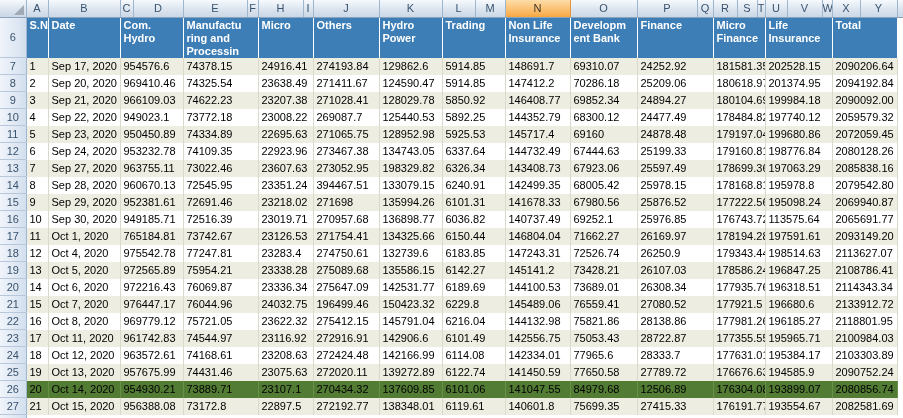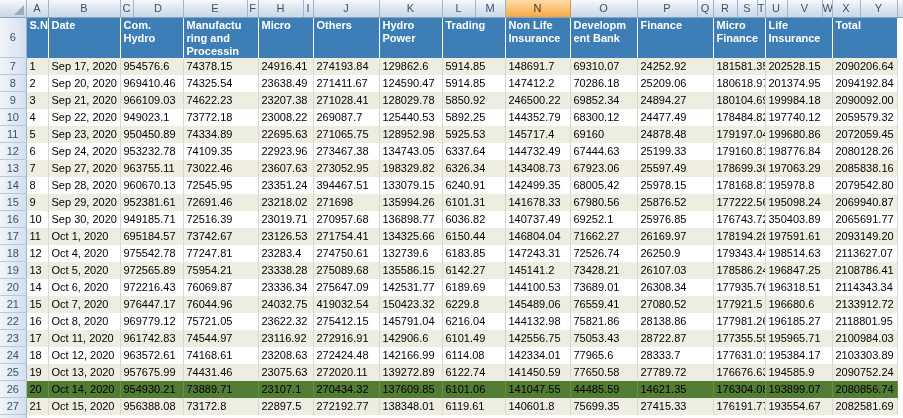--- a/index.html
+++ b/index.html
@@ -183,21 +183,21 @@
       <tr class="datarow band">
         <th class="rowhead">9</th>
         <td class="cell" colspan="1">3</td>
         <td class="cell" colspan="1">Sep 21, 2020</td>
         <td class="cell" colspan="2">966109.03</td>
         <td class="cell" colspan="2">74622.23</td>
         <td class="cell" colspan="2">23207.38</td>
         <td class="cell" colspan="1">271028.41</td>
         <td class="cell" colspan="1">128029.78</td>
         <td class="cell" colspan="2">5850.92</td>
-        <td class="cell" colspan="1">246500.22</td>
+        <td class="cell" colspan="1">146408.77</td>
         <td class="cell" colspan="1">69852.34</td>
         <td class="cell" colspan="2">24894.27</td>
         <td class="cell" colspan="3">180104.69</td>
         <td class="cell" colspan="3">199984.18</td>
         <td class="cell" colspan="2">2090092.00</td>
         <td class="edge"></td>
       </tr>
       <tr class="datarow plain">
         <th class="rowhead">10</th>
         <td class="cell" colspan="1">4</td>
@@ -313,29 +313,29 @@
         <td class="cell" colspan="2">949185.71</td>
         <td class="cell" colspan="2">72516.39</td>
         <td class="cell" colspan="2">23019.71</td>
         <td class="cell" colspan="1">270957.68</td>
         <td class="cell" colspan="1">136898.77</td>
         <td class="cell" colspan="2">6036.82</td>
         <td class="cell" colspan="1">140737.49</td>
         <td class="cell" colspan="1">69252.1</td>
         <td class="cell" colspan="2">25976.85</td>
         <td class="cell" colspan="3">176743.72</td>
-        <td class="cell" colspan="3">350403.89</td>
+        <td class="cell" colspan="3">113575.64</td>
         <td class="cell" colspan="2">2065691.77</td>
         <td class="edge"></td>
       </tr>
       <tr class="datarow band">
         <th class="rowhead">17</th>
         <td class="cell" colspan="1">11</td>
         <td class="cell" colspan="1">Oct 1, 2020</td>
-        <td class="cell" colspan="2">695184.57</td>
+        <td class="cell" colspan="2">765184.81</td>
         <td class="cell" colspan="2">73742.67</td>
         <td class="cell" colspan="2">23126.53</td>
         <td class="cell" colspan="1">271754.41</td>
         <td class="cell" colspan="1">134325.66</td>
         <td class="cell" colspan="2">6150.44</td>
         <td class="cell" colspan="1">146804.04</td>
         <td class="cell" colspan="1">71662.27</td>
         <td class="cell" colspan="2">26169.97</td>
         <td class="cell" colspan="3">178194.28</td>
         <td class="cell" colspan="3">197591.61</td>
@@ -396,21 +396,21 @@
         <td class="cell" colspan="2">2114343.34</td>
         <td class="edge"></td>
       </tr>
       <tr class="datarow band">
         <th class="rowhead">21</th>
         <td class="cell" colspan="1">15</td>
         <td class="cell" colspan="1">Oct 7, 2020</td>
         <td class="cell" colspan="2">976447.17</td>
         <td class="cell" colspan="2">76044.96</td>
         <td class="cell" colspan="2">24032.75</td>
-        <td class="cell" colspan="1">419032.54</td>
+        <td class="cell" colspan="1">196499.46</td>
         <td class="cell" colspan="1">150423.32</td>
         <td class="cell" colspan="2">6229.8</td>
         <td class="cell" colspan="1">145489.06</td>
         <td class="cell" colspan="1">76559.41</td>
         <td class="cell" colspan="2">27080.52</td>
         <td class="cell" colspan="3">177921.5</td>
         <td class="cell" colspan="3">196680.6</td>
         <td class="cell" colspan="2">2133912.72</td>
         <td class="edge"></td>
       </tr>
@@ -490,22 +490,22 @@
         <th class="rowhead">26</th>
         <td class="cell" colspan="1">20</td>
         <td class="cell" colspan="1">Oct 14, 2020</td>
         <td class="cell" colspan="2">954930.21</td>
         <td class="cell" colspan="2">73889.71</td>
         <td class="cell" colspan="2">23107.1</td>
         <td class="cell" colspan="1">270434.32</td>
         <td class="cell" colspan="1">137609.85</td>
         <td class="cell" colspan="2">6101.06</td>
         <td class="cell" colspan="1">141047.55</td>
-        <td class="cell" colspan="1">44485.59</td>
-        <td class="cell" colspan="2">14621.35</td>
+        <td class="cell" colspan="1">84979.68</td>
+        <td class="cell" colspan="2">12506.89</td>
         <td class="cell" colspan="3">176304.08</td>
         <td class="cell" colspan="3">193899.07</td>
         <td class="cell" colspan="2">2080856.74</td>
         <td class="edge"></td>
       </tr>
       <tr class="datarow band">
         <th class="rowhead">27</th>
         <td class="cell" colspan="1">21</td>
         <td class="cell" colspan="1">Oct 15, 2020</td>
         <td class="cell" colspan="2">956388.08</td>

